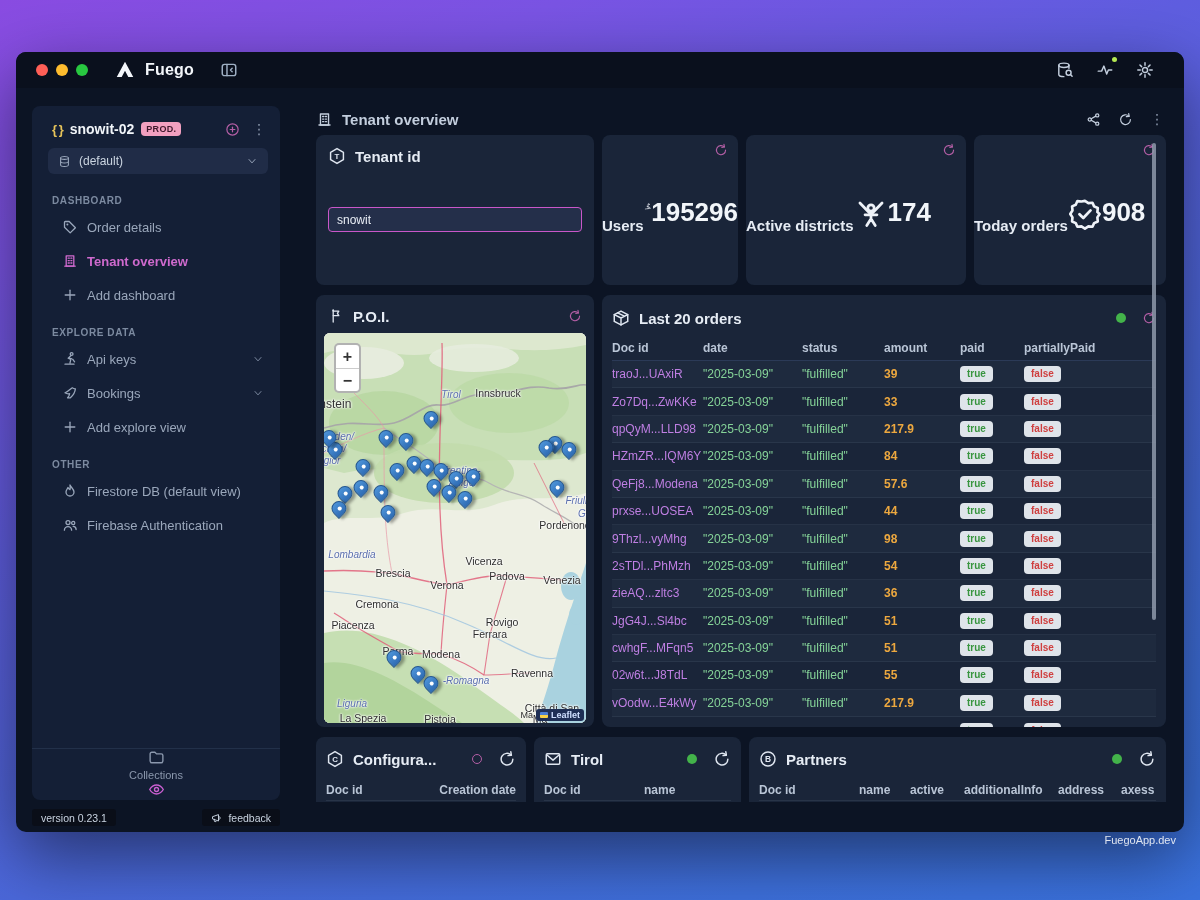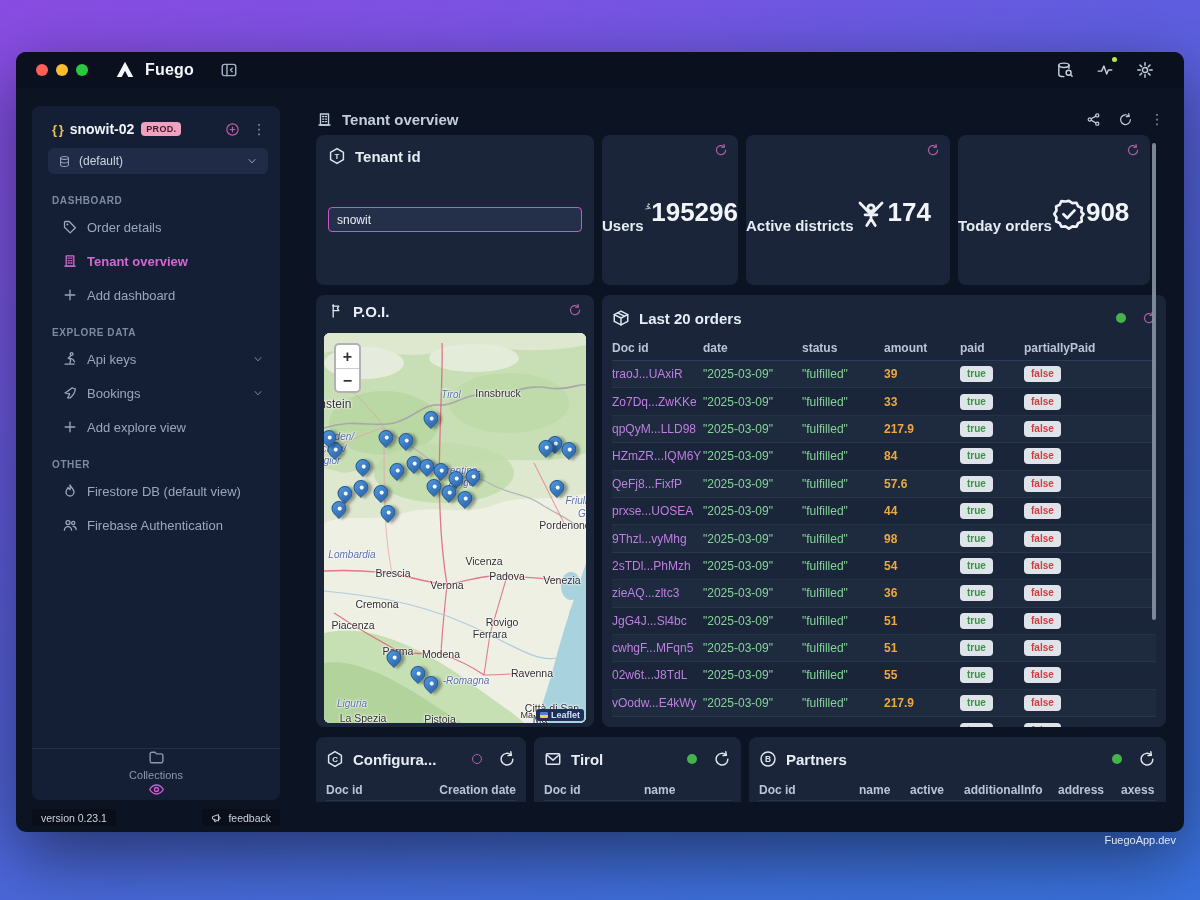--- a/index.html
+++ b/index.html
@@ -64,21 +64,21 @@
   .card-title { color:#e6ecf4; font-size:15px; font-weight:600; margin-left:9px; white-space:nowrap; overflow:hidden; text-overflow:ellipsis; }
   .tenant-input { display:block; width:254px; margin-top:42px; height:25px; background:#242f4a; border:1px solid #c957c9; border-radius:4px; color:#e8edf5; font-size:12px; padding:0 8px; outline:none; font-family:"Liberation Sans",sans-serif; }
   .stat { height:150px; display:flex; flex-direction:row; align-items:center; }
   .stat .refresh { position:absolute; top:8px; right:10px; width:14px; height:14px; color:#b55fa6; cursor:pointer; }
   .stat-label { margin-top:30px; color:#e6ecf4; font-size:15px; font-weight:600; }
   .stat-icon { margin-top:8px; width:34px; height:34px; color:#eef2f8; }
   .stat-value { margin-top:4px; color:#f2f6fa; font-size:26px; font-weight:700; }
 
   .row2 { position:absolute; left:20px; top:189px; display:flex; gap:8px; }
   .poi-card { width:278px; height:432px; padding:8px; }
-  .poi-head { display:flex; align-items:flex-start; height:26px; padding:0 4px; }
+  .poi-head { display:flex; align-items:center; height:26px; padding:0 4px; }
   .poi-head .refresh { margin-left:auto; width:14px; height:14px; color:#b55fa6; cursor:pointer; }
   #map { position:relative; width:262px; height:390px; margin-top:4px; border-radius:6px; overflow:hidden; background:#eef0e4; cursor:grab; }
   #map svg.tiles { position:absolute; inset:0; }
   .map-label { position:absolute; transform:translate(-50%,-50%); font-size:10.5px; color:#2e2e2e; white-space:nowrap; text-shadow:0 0 2px #fff,0 0 3px #fff,0 0 2px #fff; pointer-events:none; }
   .map-label.region { font-style:italic; color:#5b6fae; font-size:10px; }
   .map-label.big { font-size:12px; color:#333; }
   .pin { position:absolute; width:15px; height:15px; background:linear-gradient(180deg,#4c93d8,#2f6cb4); border:1px solid #24568f; border-radius:50% 50% 50% 0; transform:translate(-50%,-100%) rotate(-45deg); transform-origin:50% 50%; box-shadow:2px 3px 3px rgba(0,0,0,.35); }
   .pin::after { content:""; position:absolute; left:4.5px; top:4.5px; width:4px; height:4px; background:#fff; border-radius:50%; }
   .zoomctl { position:absolute; left:10px; top:10px; width:27px; background:#fff; border:2px solid rgba(0,0,0,.3); border-radius:5px; z-index:5; overflow:hidden; }
   .zbtn { height:23px; line-height:23px; text-align:center; font-weight:700; font-size:16px; color:#333; cursor:pointer; }
@@ -362,21 +362,21 @@
               </svg>
             </span>
      <div class="stat-label">Users</div>
      <div class="stat-icon"><svg viewBox="0 0 16 16" fill="none" stroke="currentColor" stroke-width="1.3" stroke-linecap="round" stroke-linejoin="round">
                 <circle cx="9.8" cy="2.8" r="1.5"></circle>
                 <path d="M9.2 4.6 6.4 7.2l2.8 2-.6 3.2M6.4 7.2l3.4.6M11 8.4l1.8 3.2"></path>
                 <path d="M2.8 12.8l10.4-1.8"></path>
               </svg></div>
      <div class="stat-value">195296</div>
    </div>
-          <div class="card stat" style="width:204px">
+          <div class="card stat" style="width:220px">
      <span class="refresh icon">
               <svg viewBox="0 0 16 16" fill="none" stroke="currentColor" stroke-width="1.3" stroke-linecap="round" stroke-linejoin="round">
                 <path d="M13.2 8.2a5.2 5.2 0 1 1-1.5-3.7"></path>
                 <polyline points="11.4,1.6 11.9,4.6 8.9,5"></polyline>
               </svg>
             </span>
      <div class="stat-label">Active districts</div>
      <div class="stat-icon"><svg viewBox="0 0 16 16" fill="none" stroke="currentColor" stroke-width="1.3" stroke-linecap="round" stroke-linejoin="round">
                 <path d="M2.8 2.8l5.2 5.4 5.2-5.4"></path>
                 <circle cx="8" cy="5.2" r="1.5"></circle>
@@ -569,21 +569,21 @@
      </div>
               <div class="ogrid orow">
        <span class="c-doc">HZmZR...IQM6Y</span>
        <span class="c-grn">"2025-03-09"</span>
        <span class="c-grn">"fulfilled"</span>
        <span class="c-amt">84</span>
        <span><span class="badge t">true</span></span>
        <span><span class="badge f">false</span></span>
      </div>
               <div class="ogrid orow">
-       <span class="c-doc">QeFj8...FixfP</span>
+       <span class="c-doc">QeFj8...Modena</span>
        <span class="c-grn">"2025-03-09"</span>
        <span class="c-grn">"fulfilled"</span>
        <span class="c-amt">57.6</span>
        <span><span class="badge t">true</span></span>
        <span><span class="badge f">false</span></span>
      </div>
               <div class="ogrid orow">
        <span class="c-doc">prxse...UOSEA</span>
        <span class="c-grn">"2025-03-09"</span>
        <span class="c-grn">"fulfilled"</span>

